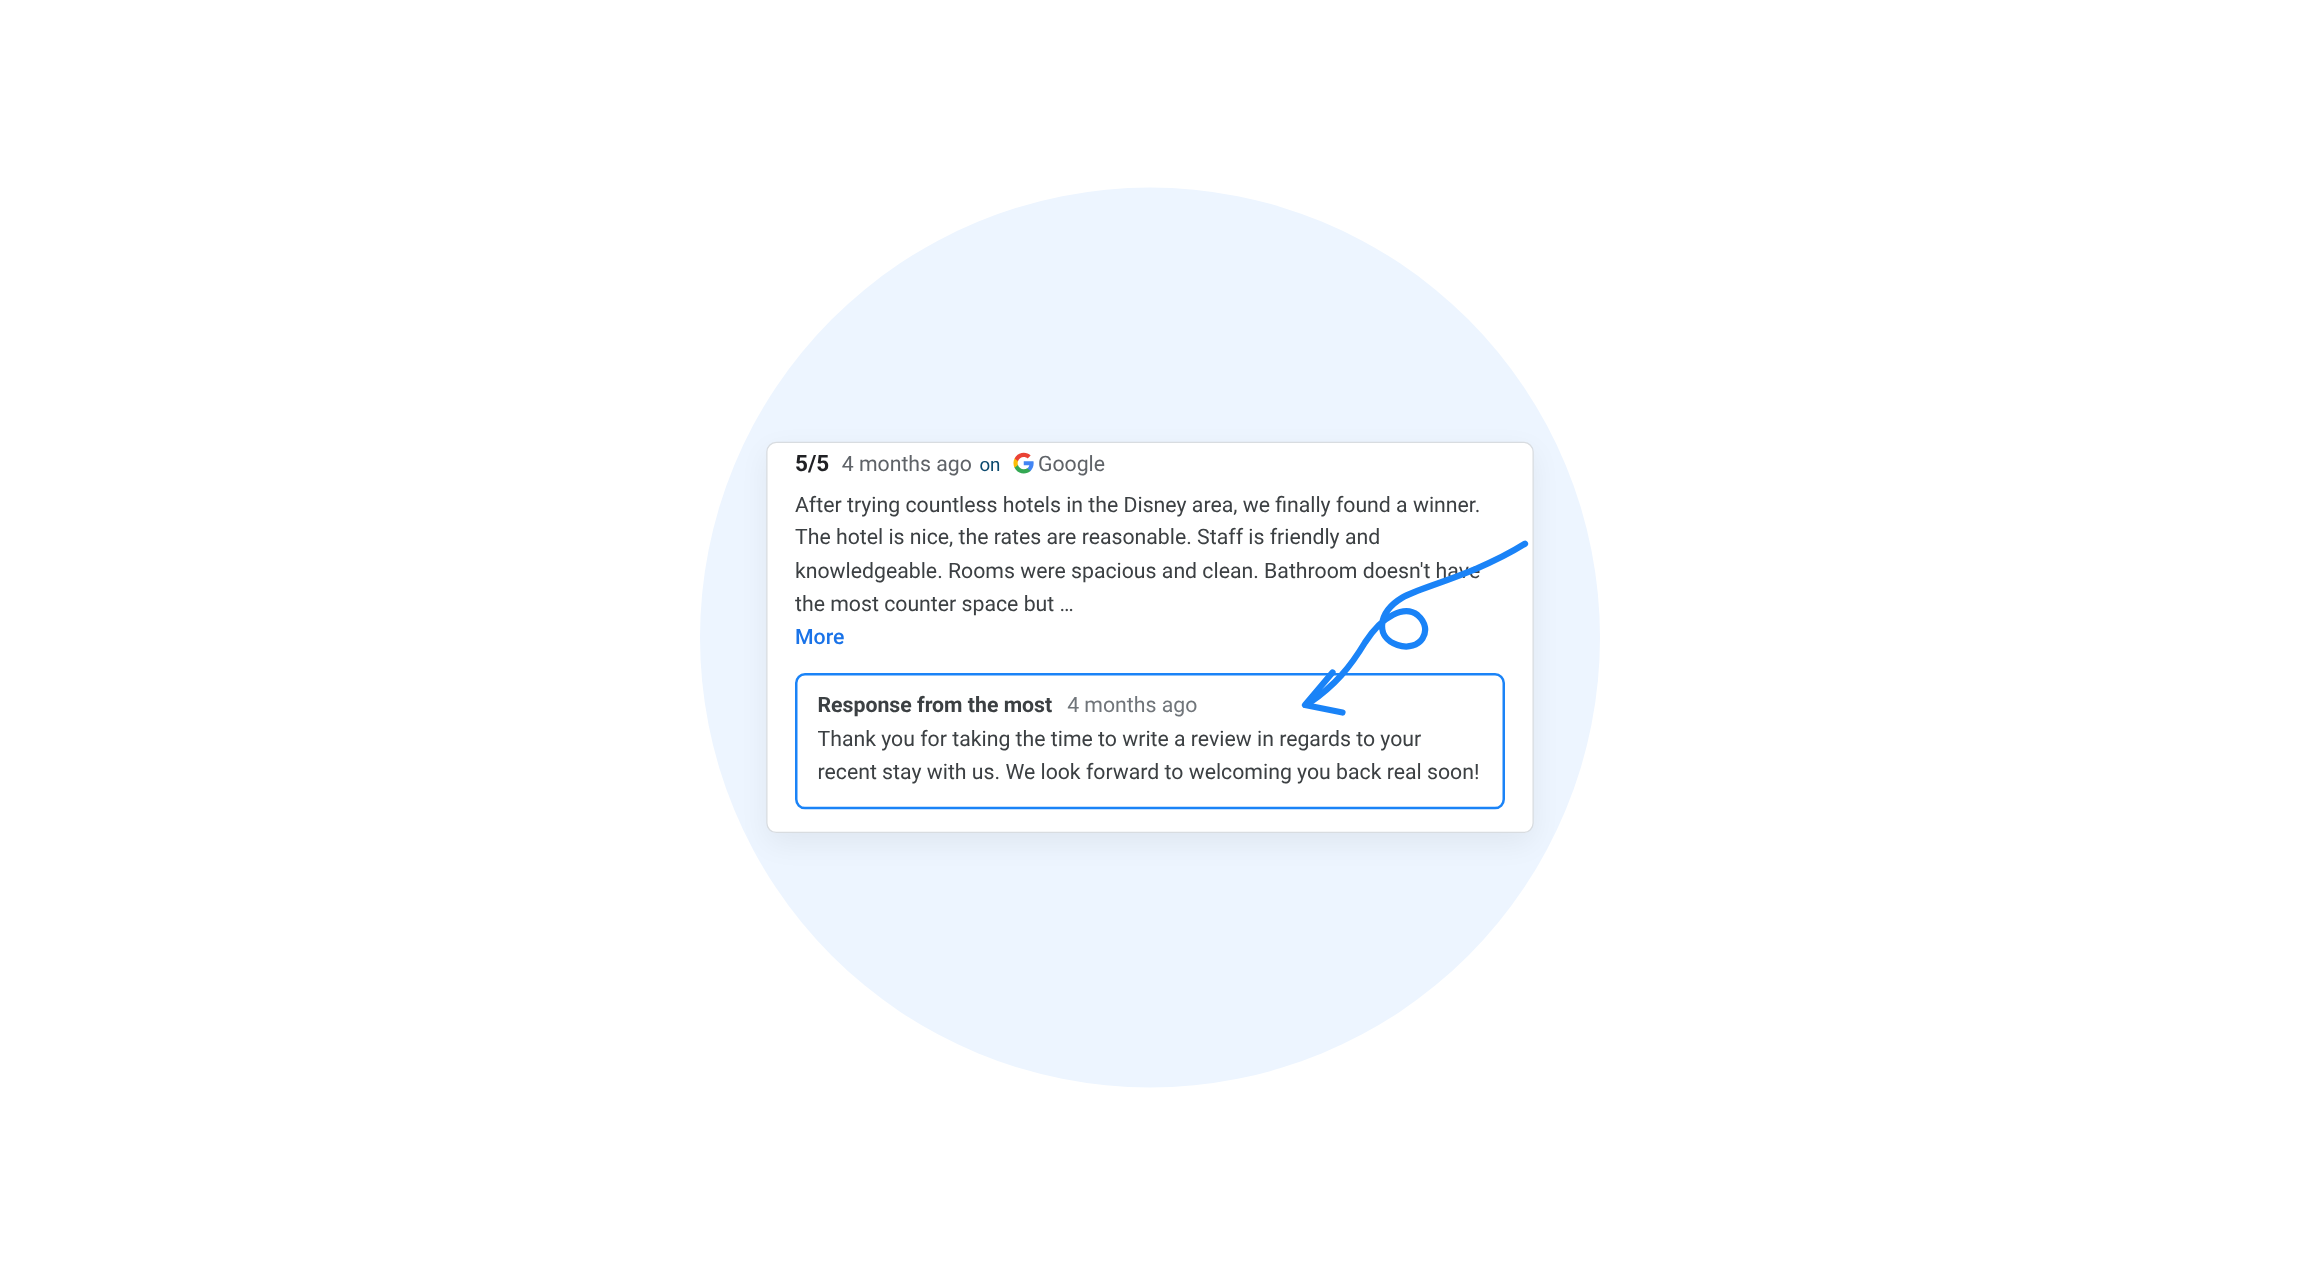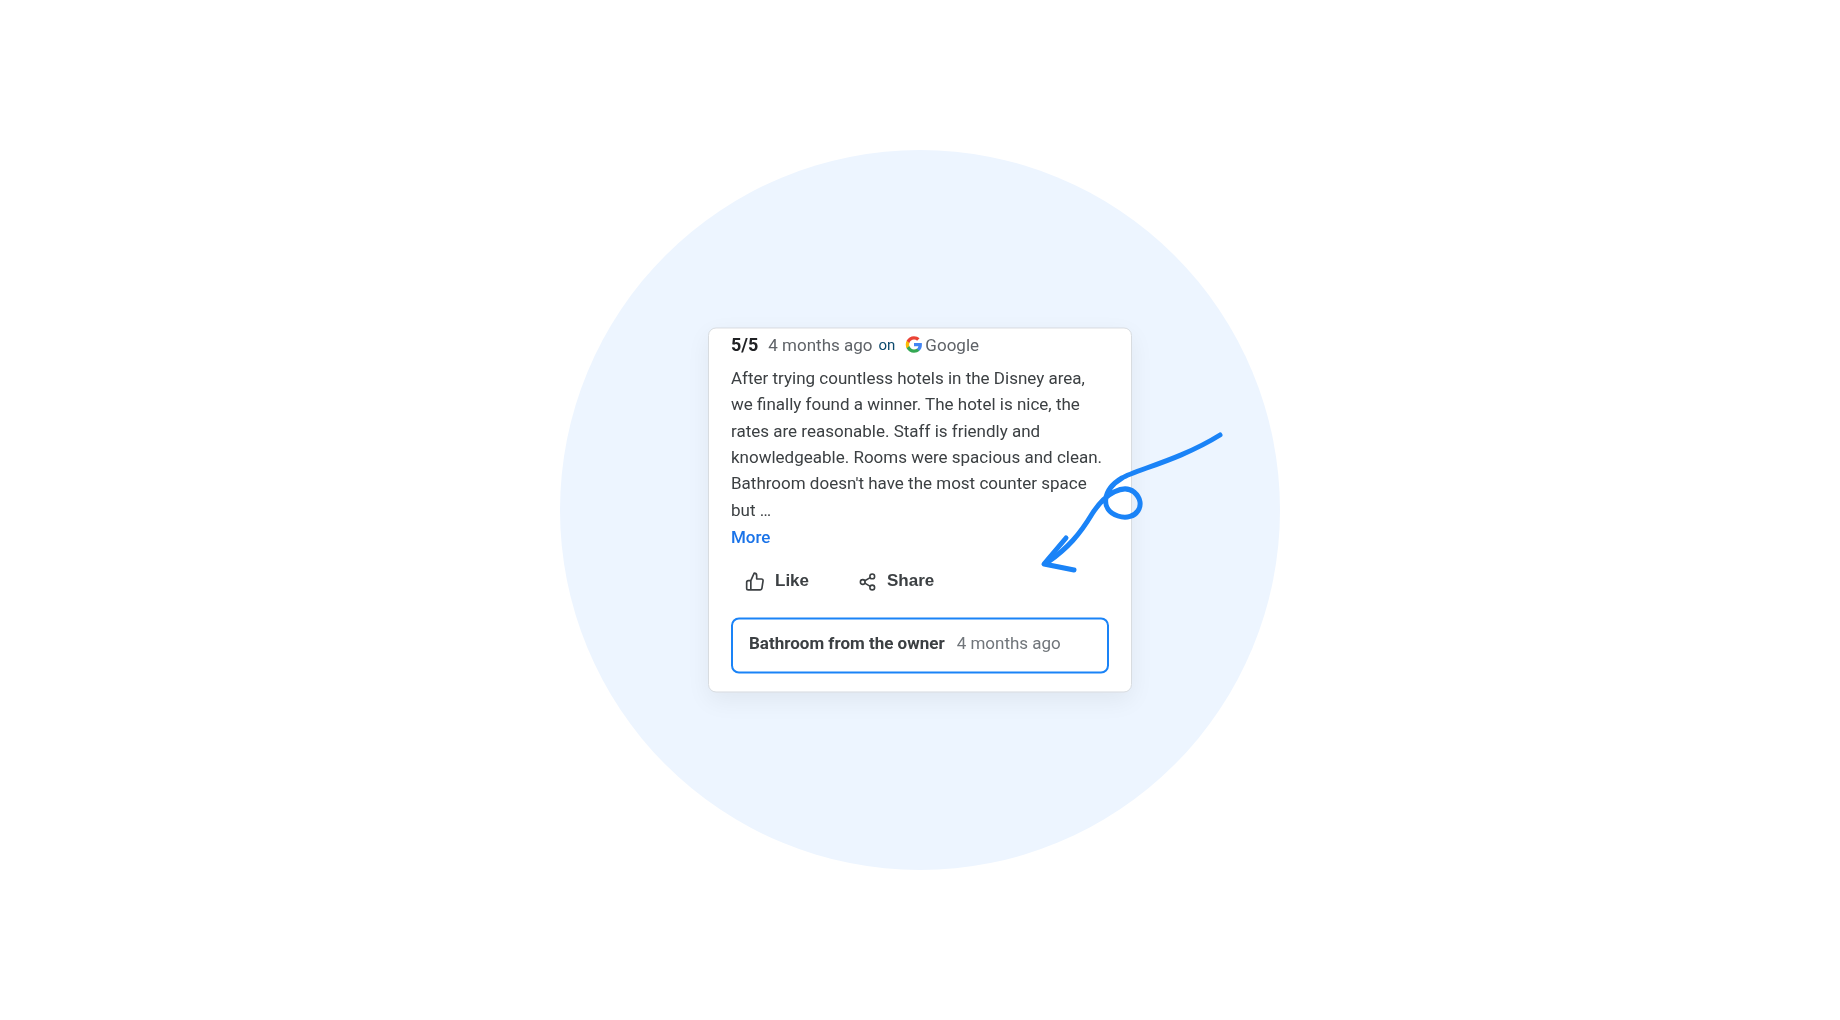--- a/index.html
+++ b/index.html
@@ -23,21 +23,21 @@
       background: #edf5ff;
       left: 50%;
       top: 50%;
       transform: translate(-50%, -50%);
     }
     .review-card {
       position: absolute;
       left: 50%;
       top: 50%;
       transform: translate(-50%, -50%);
-      width: 424px;
+      width: 614px;
       background: #ffffff;
       border: 1px solid #d8dce0;
       border-radius: 8px;
       padding: 6px 22px 18px 22px;
       box-shadow: 0 8px 24px rgba(0,0,0,0.06);
     }
     .review-header {
       display: flex;
       align-items: center;
       gap: 10px;
@@ -167,48 +167,27 @@
           <path fill="#EA4335" d="M12 5.38c1.62 0 3.06.56 4.21 1.64l3.15-3.15C17.45 2.09 14.97 1 12 1 7.7 1 3.99 3.47 2.18 7.07l3.66 2.84c.87-2.6 3.3-4.53 6.16-4.53z"></path>
         </svg>
       </span>
       <span class="google-text">Google</span>
     </span>
   </div>
 
   <div class="review-body">After trying countless hotels in the Disney area, we finally found a winner. The hotel is nice, the rates are reasonable. Staff is friendly and knowledgeable. Rooms were spacious and clean. Bathroom doesn't have the most counter space but …</div>
   <span class="more-link">More</span>
 
-  <div class="actions">
-    <button class="action-btn">
-      <span class="action-icon">
-        <svg viewBox="0 0 24 24" width="20" height="20" fill="none" stroke="#3c4043" stroke-width="2" stroke-linecap="round" stroke-linejoin="round">
-          <path d="M14 9V5a3 3 0 0 0-3-3l-4 9v11h11.28a2 2 0 0 0 2-1.7l1.38-9a2 2 0 0 0-2-2.3zM7 22H4a2 2 0 0 1-2-2v-7a2 2 0 0 1 2-2h3"></path>
-        </svg>
-      </span>
-      <span class="action-label">Like</span>
-    </button>
-    <button class="action-btn">
-      <span class="action-icon">
-        <svg viewBox="0 0 24 24" width="19" height="19" fill="none" stroke="#3c4043" stroke-width="2" stroke-linecap="round" stroke-linejoin="round">
-          <circle cx="18" cy="5" r="3"></circle>
-          <circle cx="6" cy="12" r="3"></circle>
-          <circle cx="18" cy="19" r="3"></circle>
-          <line x1="8.59" y1="13.51" x2="15.42" y2="17.49"></line>
-          <line x1="15.41" y1="6.51" x2="8.59" y2="10.49"></line>
-        </svg>
-      </span>
-      <span class="action-label">Share</span>
-    </button>
-  </div>
 
   <div class="owner-response">
     <div class="owner-header">
-      <span class="owner-title">Bathroom from the owner</span>
+      <span class="owner-title">Response from the most</span>
       <span class="owner-timestamp">4 months ago</span>
     </div>
+    <div class="owner-body">Thank you for taking the time to write a review in regards to your recent stay with us. We look forward to welcoming you back real soon!</div>
   </div>
 </div>
 
 <div class="arrow-annotation">
   <svg viewBox="0 0 220 200" width="220" height="200" fill="none" stroke="#1a83f7" stroke-width="5" stroke-linecap="round" stroke-linejoin="round">
     <path d="M 190 5 C 150 30, 105 40, 92 48 C 72 60, 70 80, 88 86 C 106 92, 118 74, 104 62 C 94 54, 76 62, 62 84 C 50 104, 38 118, 18 132"></path>
     <path d="M 36 108 L 14 134 L 44 140"></path>
   </svg>
 </div>
 

